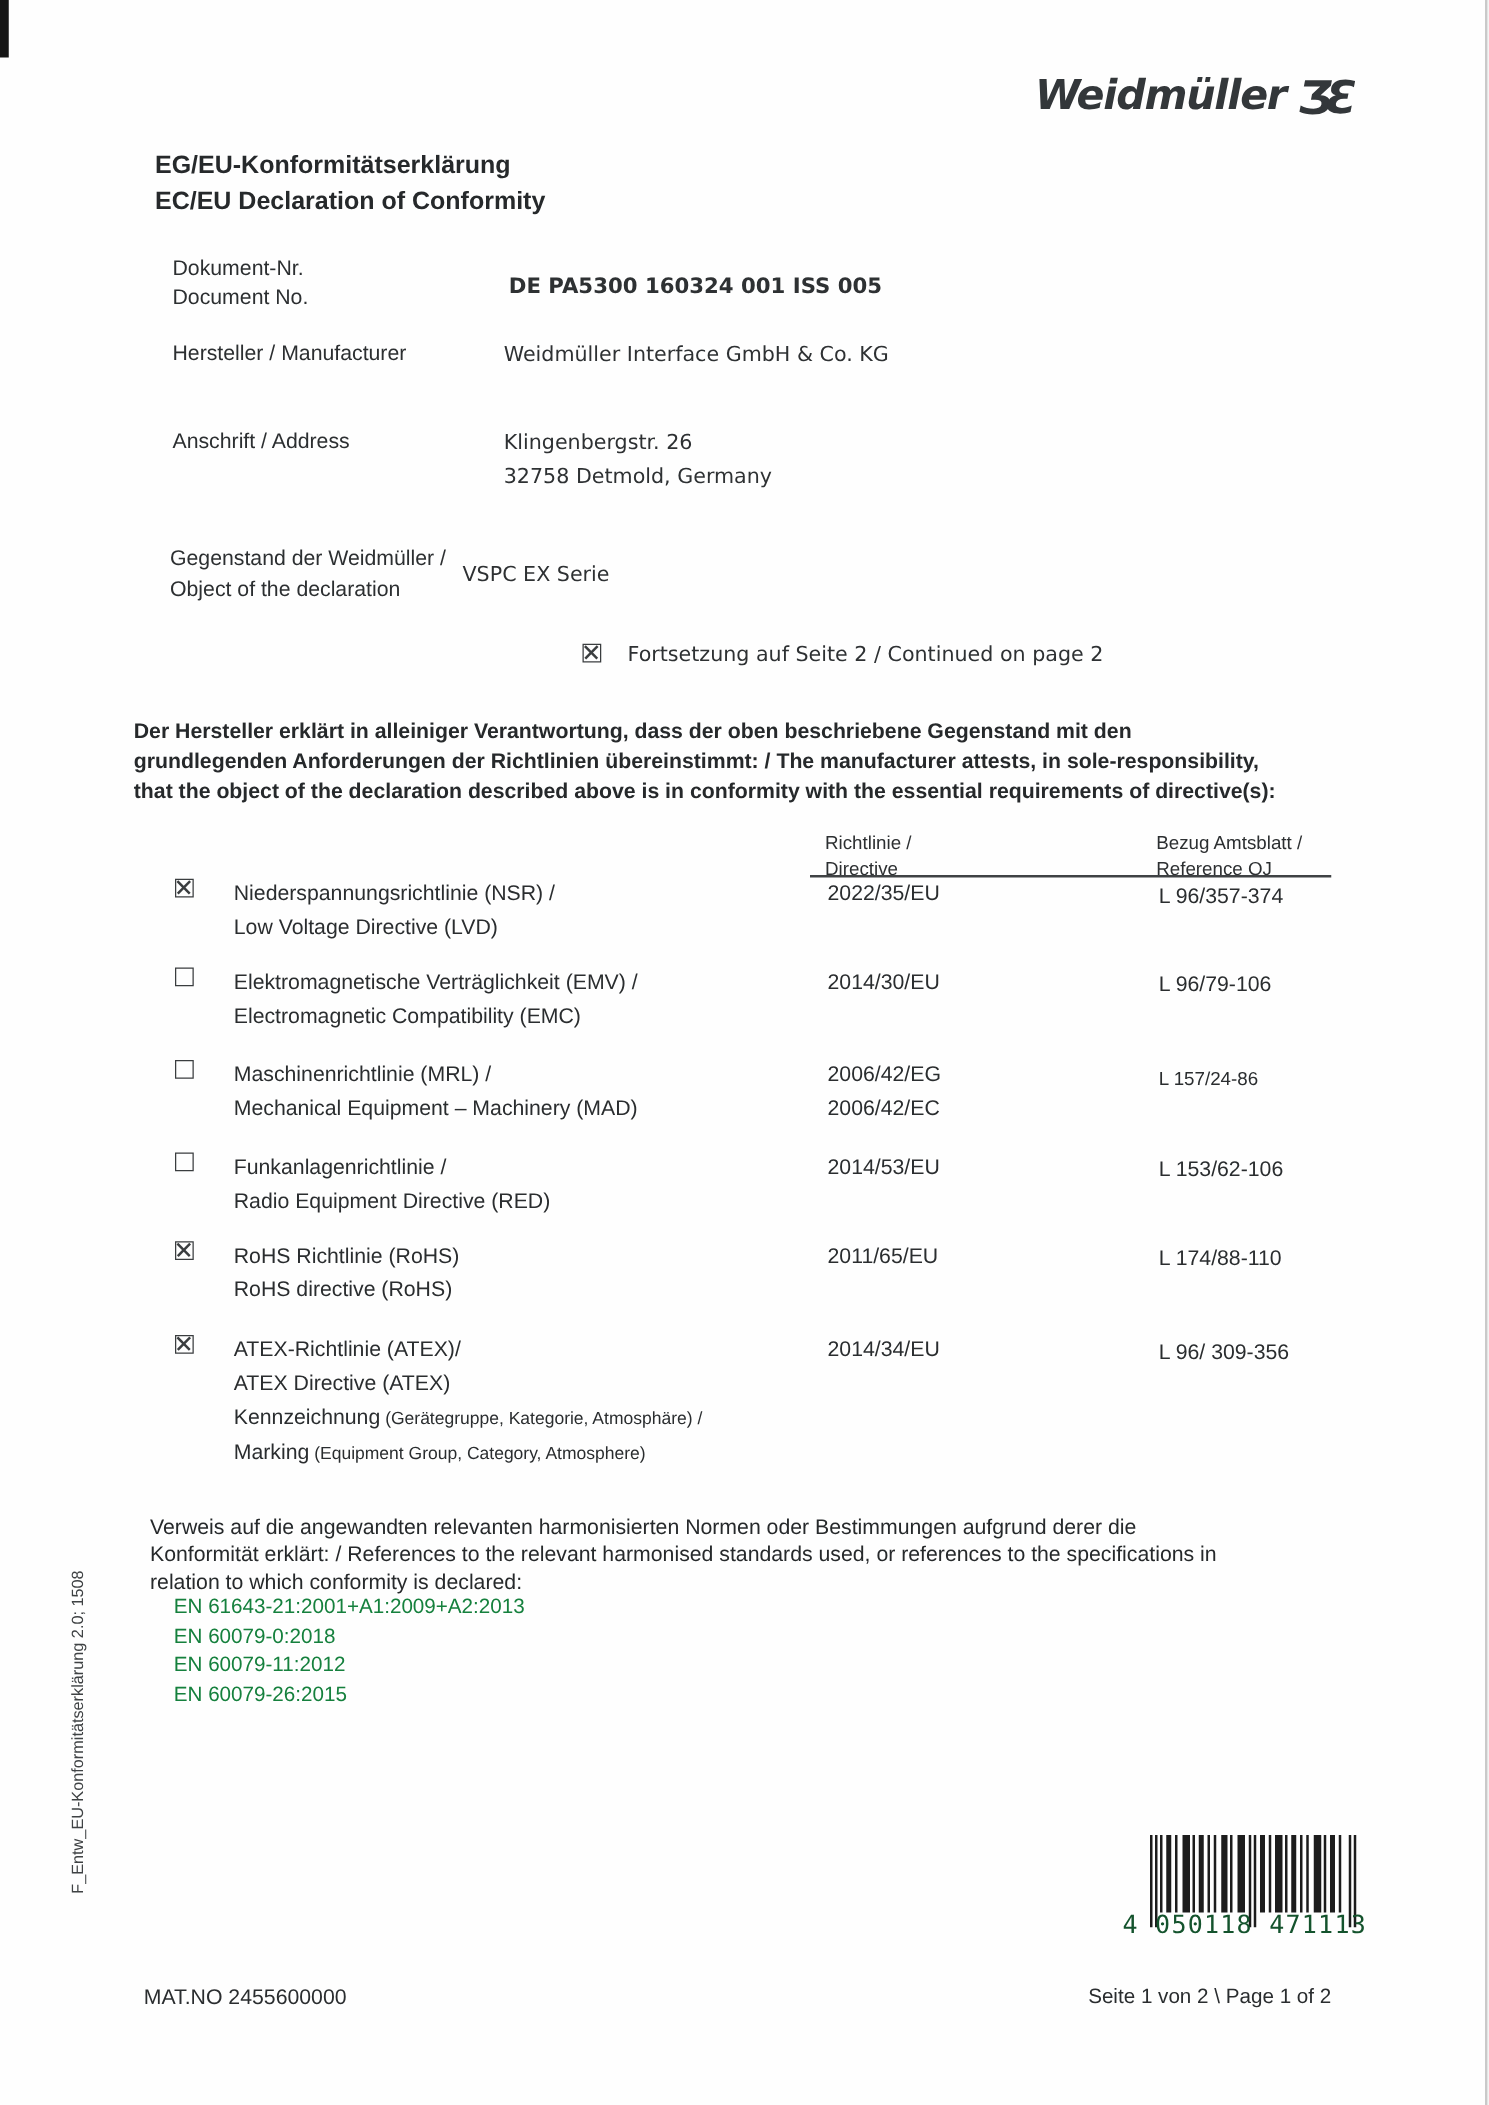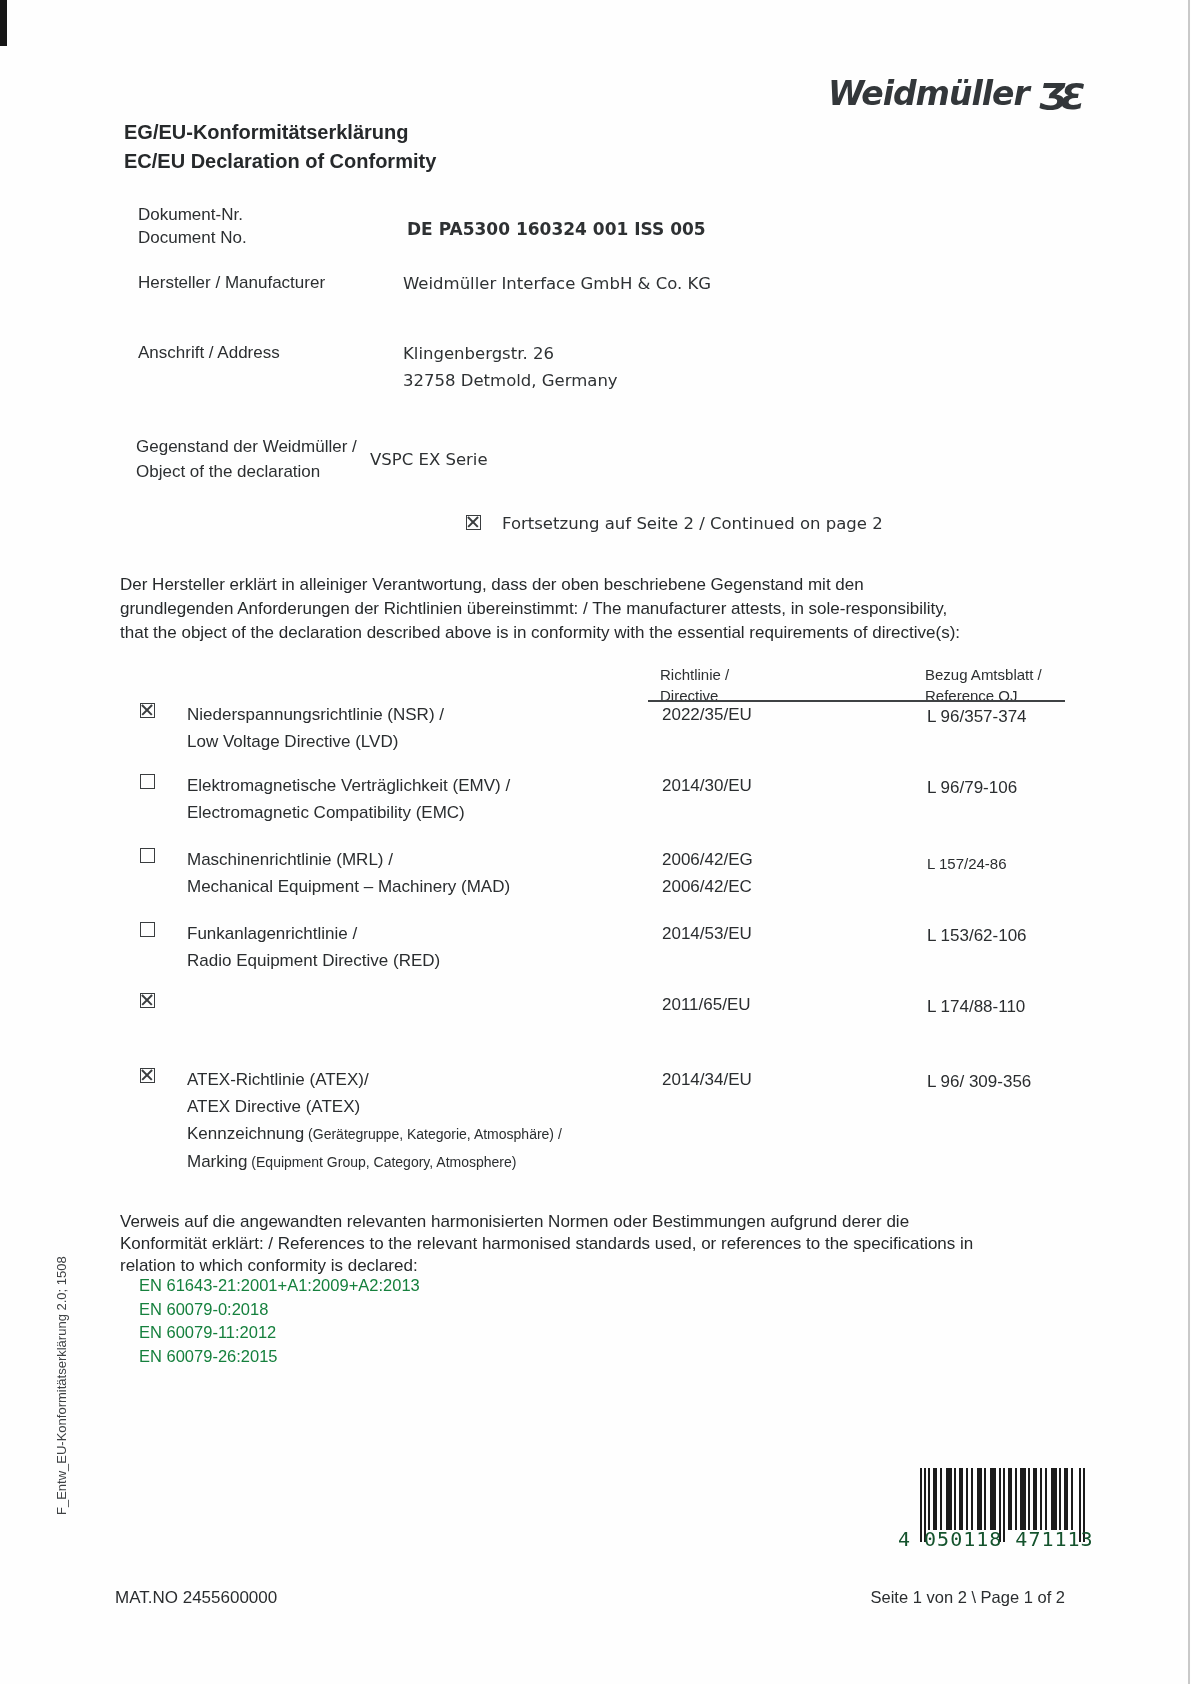--- a/index.html
+++ b/index.html
@@ -7,21 +7,21 @@
     position:relative; width:1191px; height:1684px; margin:0 auto;
     background:#fefefe; overflow:hidden;
     font-family:"Liberation Sans", sans-serif; color:#2b2e30;
   }
   
   .artifact-topleft {position:absolute; left:0; top:0; width:7px; height:46px; background:#161616;}
   .artifact-rightline {position:absolute; right:1px; top:0; width:2px; height:100%; background:#c9c9c9;}
 
   
   .logo {position:absolute; left:828px; top:56px; display:flex; align-items:flex-start;
-         color:#33373a; font-family:"DejaVu Sans", sans-serif;margin-top:18px;}
+         color:#33373a; font-family:"DejaVu Sans", sans-serif;}
   .logo-text {font-size:33px; font-weight:bold; font-style:italic; letter-spacing:-1px;}
   .logo-mark {font-size:36px; font-weight:bold; font-style:italic; letter-spacing:-6px; margin-left:10px; margin-top:2px;}
 
   
   .title {position:absolute; left:124px; top:118px; font-size:20px; font-weight:bold;
           line-height:29px; color:#26292b;}
 
   
   .lbl {position:absolute; font-size:17px; line-height:23px; color:#2c2f31;}
   .val {position:absolute; font-size:16.5px; line-height:27px; color:#2e3133;
@@ -32,21 +32,21 @@
   .cb {position:absolute; width:15px; height:15px; border:1.7px solid #3a3d3f; box-sizing:border-box; background:transparent;}
   .cb.checked::before, .cb.checked::after {
     content:""; position:absolute; left:-1px; top:5px; width:14px; height:1.6px; background:#3a3d3f;
   }
   .cb.checked::before {transform:rotate(45deg);}
   .cb.checked::after {transform:rotate(-45deg);}
 
   .cont-label {position:absolute; left:502px; top:514px; font-size:16.5px;
                font-family:"DejaVu Sans",sans-serif; color:#2e3133;}
 
-  .attestation {position:absolute; left:120px; top:573px; width:960px; font-size:17px; line-height:24px; color:#26292b;}
+  .attestation {position:absolute; left:107px; top:573px; width:960px; font-size:17px; line-height:24px; color:#26292b;font-weight:bold;}
 
   
   .tbl-head {position:absolute; top:664px; font-size:15px; line-height:21px; color:#2c2f31;}
   .tbl-head.c2 {left:660px;}
   .tbl-head.c3 {left:925px;}
   .tbl-rule {position:absolute; left:648px; top:700px; width:417px; height:2px; background:#3f4244;}
 
   .drow {position:absolute; left:0; width:1100px; height:70px;padding-left:21px;}
   .drow .cb {left:140px; top:0;}
   .drow .nm  {position:absolute; left:187px; top:-2px; font-size:17px; line-height:27px; color:#2a2d2f;}
@@ -169,20 +169,24 @@
     <div class="nm">
       <div>Funkanlagenrichtlinie /</div>
       <div>Radio Equipment Directive (RED)</div>
     </div>
     <div class="dir">2014/53/EU</div>
     <div class="ref">L 153/62-106</div>
   </div>
 
   <div class="drow" style="top:993px;">
     <span class="cb checked"></span>
+    <div class="nm">
+      <div>RoHS Richtlinie (RoHS)</div>
+      <div>RoHS directive (RoHS)</div>
+    </div>
     <div class="dir">2011/65/EU</div>
     <div class="ref">L 174/88-110</div>
   </div>
 
   <div class="drow" style="top:1068px; height:120px;">
     <span class="cb checked"></span>
     <div class="nm">
       <div>ATEX-Richtlinie (ATEX)/</div>
       <div>ATEX Directive (ATEX)</div>
       <div class="marking"><span>Kennzeichnung</span><span class="small"> (Gerätegruppe, Kategorie, Atmosphäre) /</span></div>

